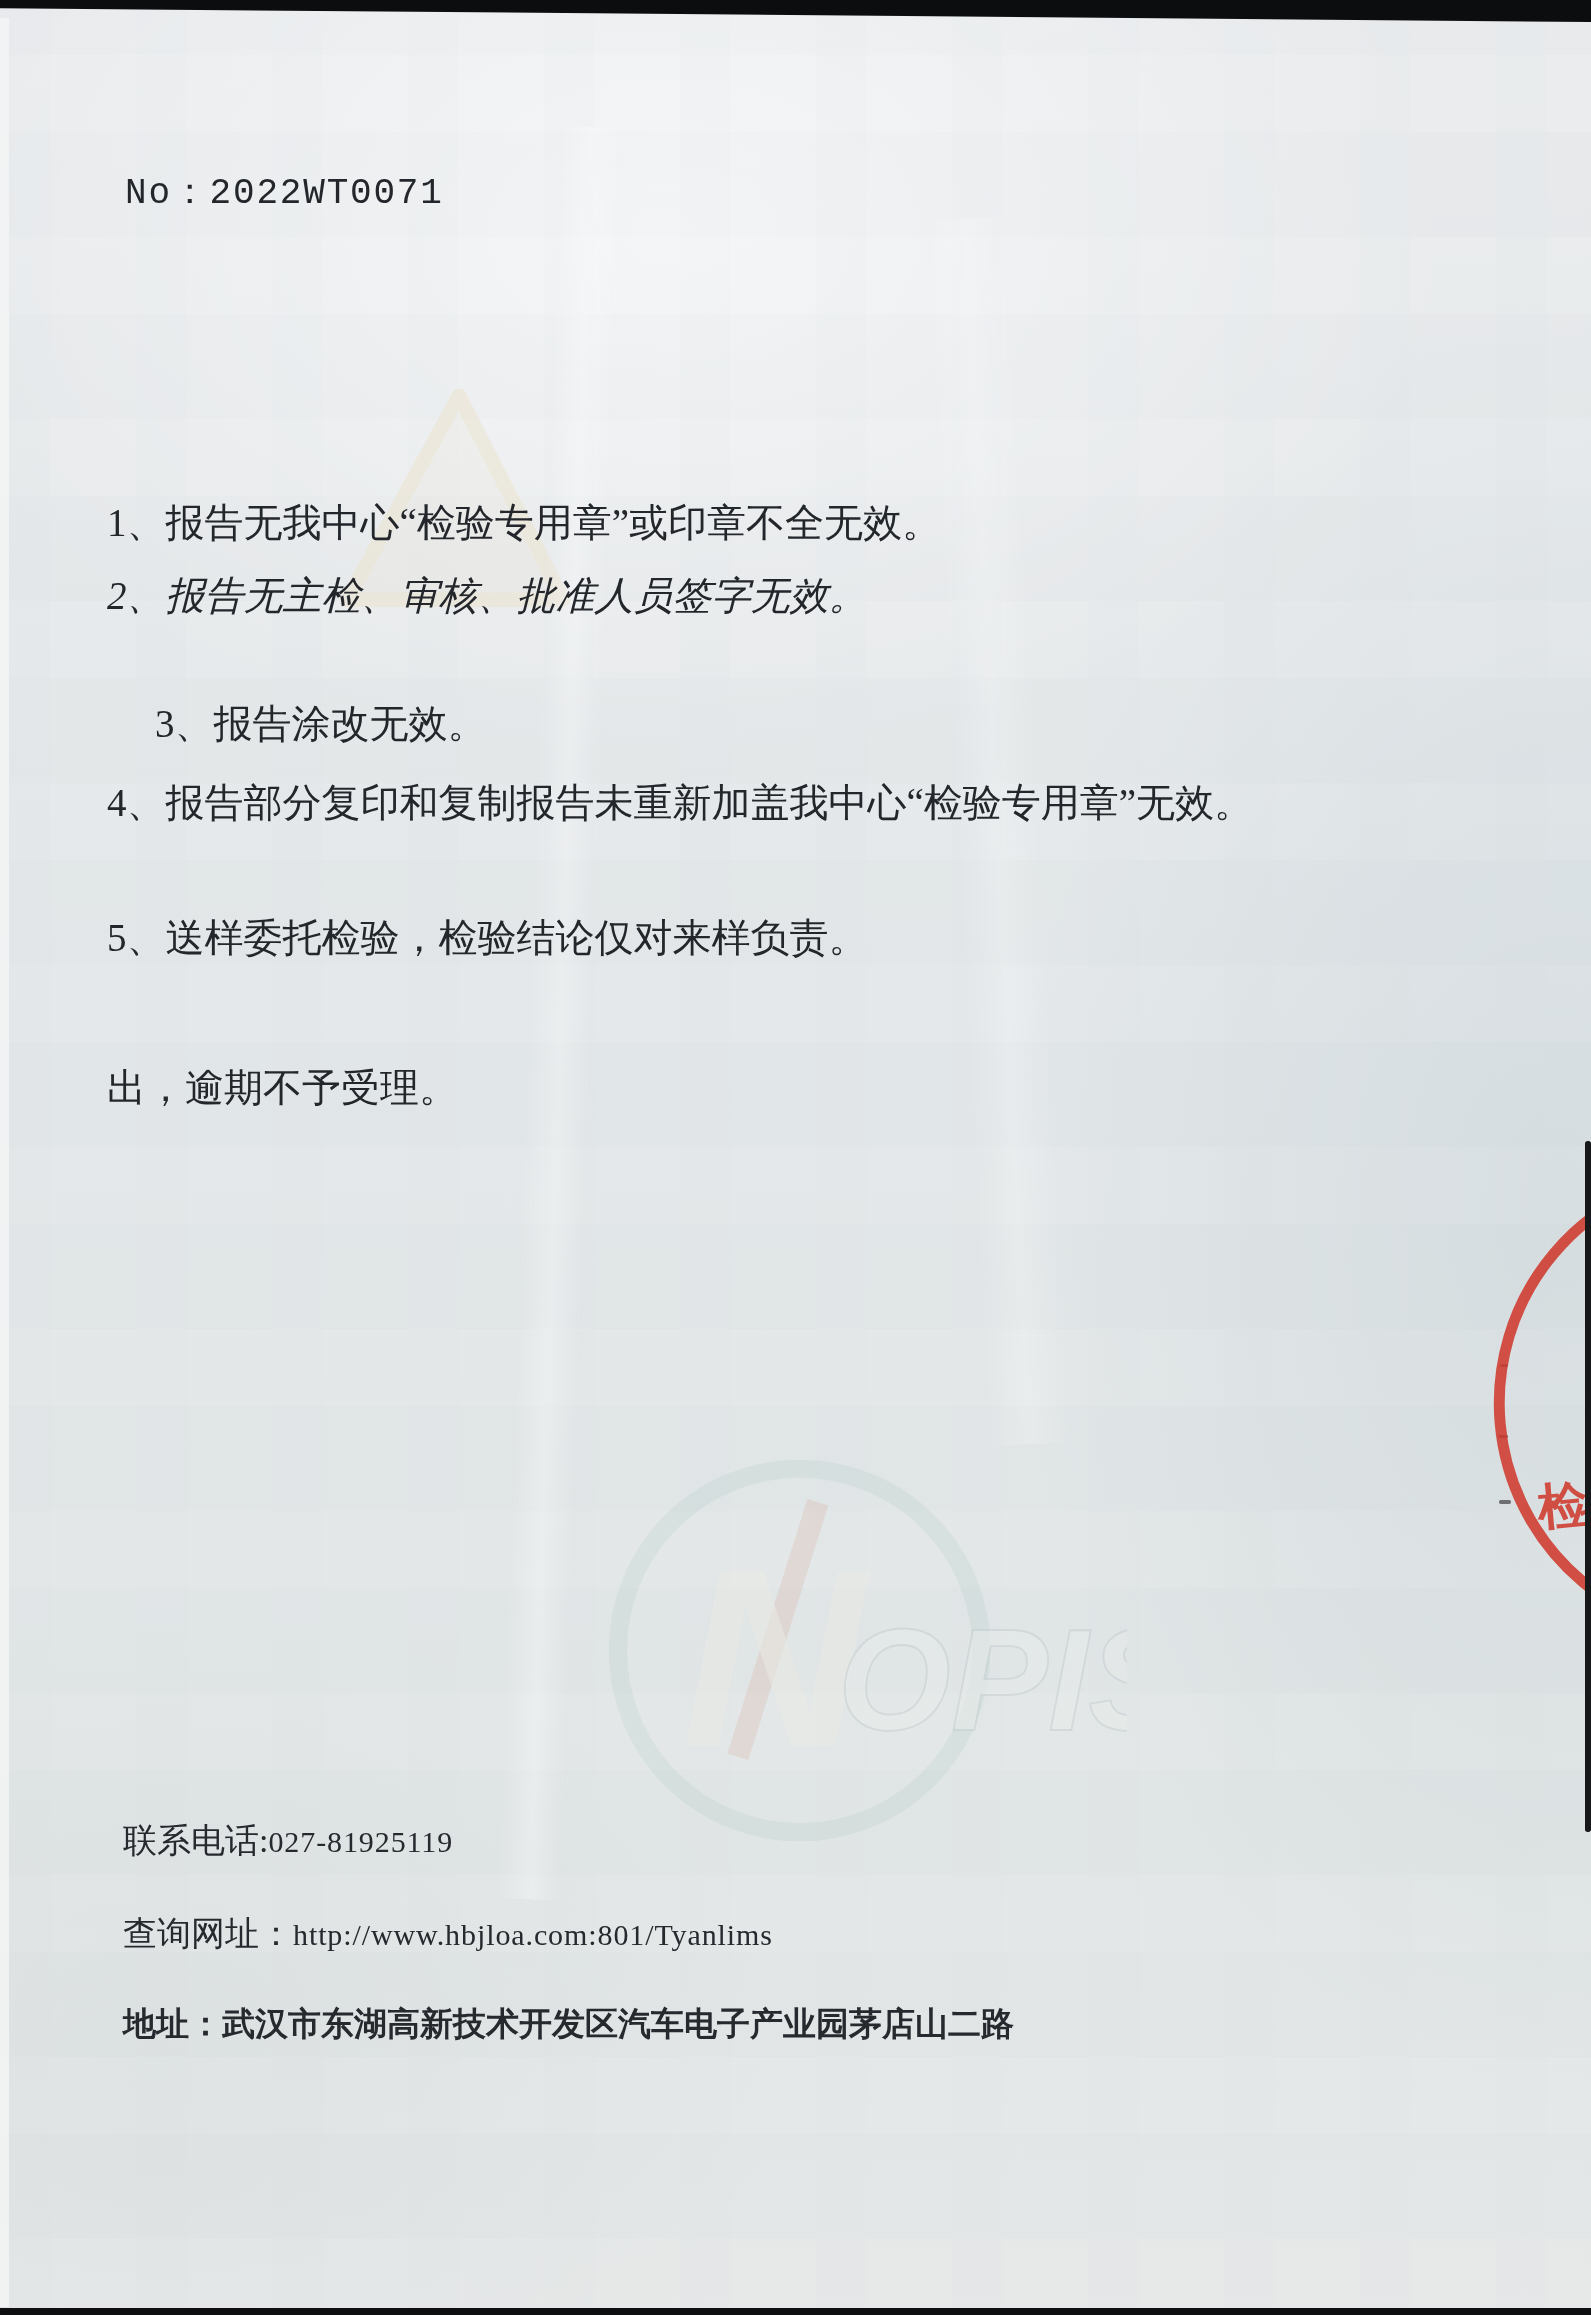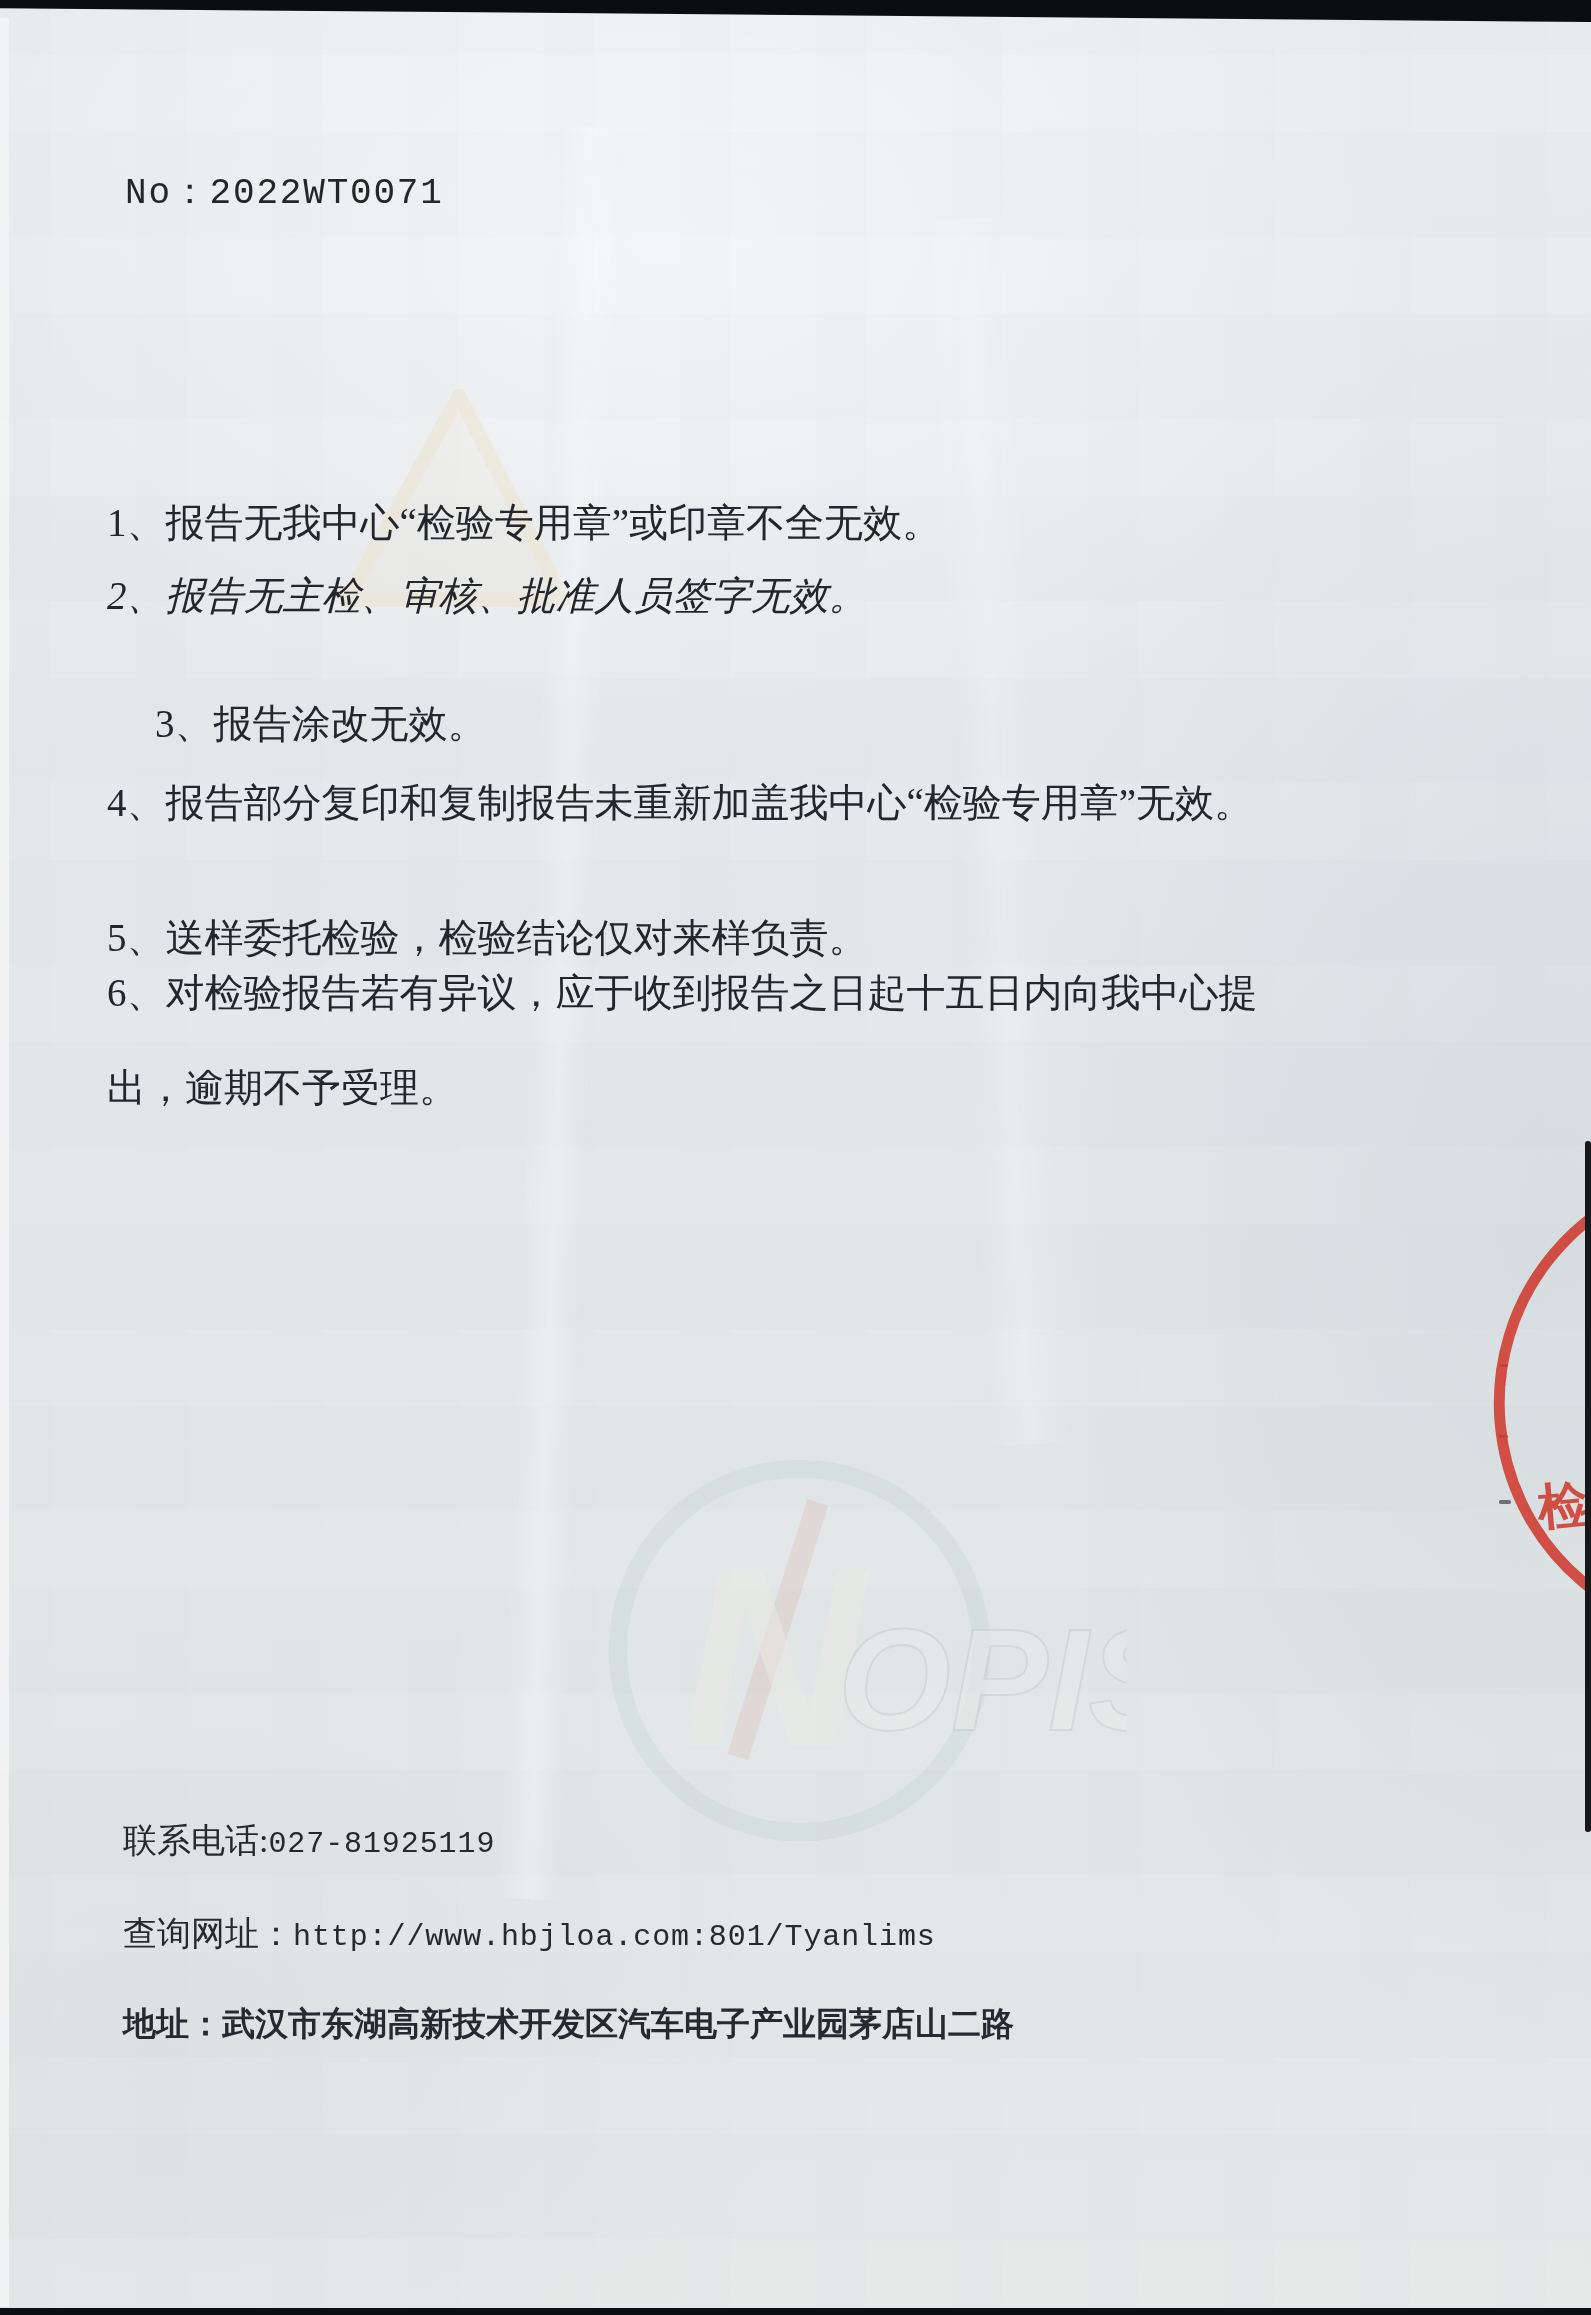--- a/index.html
+++ b/index.html
@@ -40,21 +40,21 @@
   .txt{position:absolute;z-index:2;white-space:nowrap;line-height:1;}
   .doc-no{left:125px;top:176px;font-family:"Liberation Mono","DejaVu Sans Mono",monospace;
     font-size:36px;letter-spacing:1.8px;color:#23262b;}
   .title{left:0;top:318px;width:1324px;text-align:center;font-size:48px;font-weight:700;color:#1d2025;}
   .line{left:107px;font-size:39px;color:#23262b;}
   .l0{top:503px;} .l1{top:576px;font-style:italic;} .l2{top:704px;margin-left:48px;} .l3{top:783px;}
   .l4{top:878px;margin-top:40px;} .l5{top:973px;} .l6{top:1068px;}
   .contact{left:123px;font-size:34px;color:#26292e;font-weight:500;}
   .c-phone{top:1824px;} .c-url{top:1917px;text-align:right;}
   .c-addr{top:2008px;font-family:Liberation Serif, serif;font-weight:700;font-size:33px;}
-  .mono-latin{font-family:Liberation Mono, monospace;font-size:30px;letter-spacing:0.9px;}
+  .mono-latin{font-family:Liberation Serif, serif;font-size:30px;letter-spacing:0.9px;}
   
   .wm{position:absolute;z-index:1;pointer-events:none;}
   
   .stamp{position:absolute;left:1482px;top:1146px;z-index:3;pointer-events:none;}
   .artifact{position:absolute;z-index:3;background:#6d6f72;border-radius:1.8px;}
   .a1{left:1500px;top:1364px;width:8.2px;height:2.7px;}
   .a2{left:1498px;top:1435px;width:10px;height:2.7px;}
   .a3{left:1499px;top:1500px;width:11.8px;height:3.6px;}
 </style>
 </head>
@@ -84,21 +84,20 @@
   <div class="streak streak2"></div>
 
   <div class="txt doc-no"><span>No：</span><span>2022WT0071</span></div>
 
 
   <div class="txt line l0">1、报告无我中心“检验专用章”或印章不全无效。</div>
   <div class="txt line l1">2、报告无主检、审核、批准人员签字无效。</div>
   <div class="txt line l2">3、报告涂改无效。</div>
   <div class="txt line l3">4、报告部分复印和复制报告未重新加盖我中心“检验专用章”无效。</div>
   <div class="txt line l4">5、送样委托检验，检验结论仅对来样负责。</div>
-  <div class="txt line l5">6、对检验报告若有异议，应于收到报告之日起十五日内向我中心提</div>
   <div class="txt line l6">出，逾期不予受理。</div>
 
   <div class="txt contact c-phone"><span>联系电话:</span><span class="mono-latin">027-81925119</span></div>
 
   <div class="txt contact c-url"><span>查询网址：</span><span class="mono-latin">http://www.hbjloa.com:801/Tyanlims</span></div>
 
   <div class="txt contact c-addr">地址：武汉市东湖高新技术开发区汽车电子产业园茅店山二路</div>
 
   <div class="artifact a1"></div>
   <div class="artifact a2"></div>

